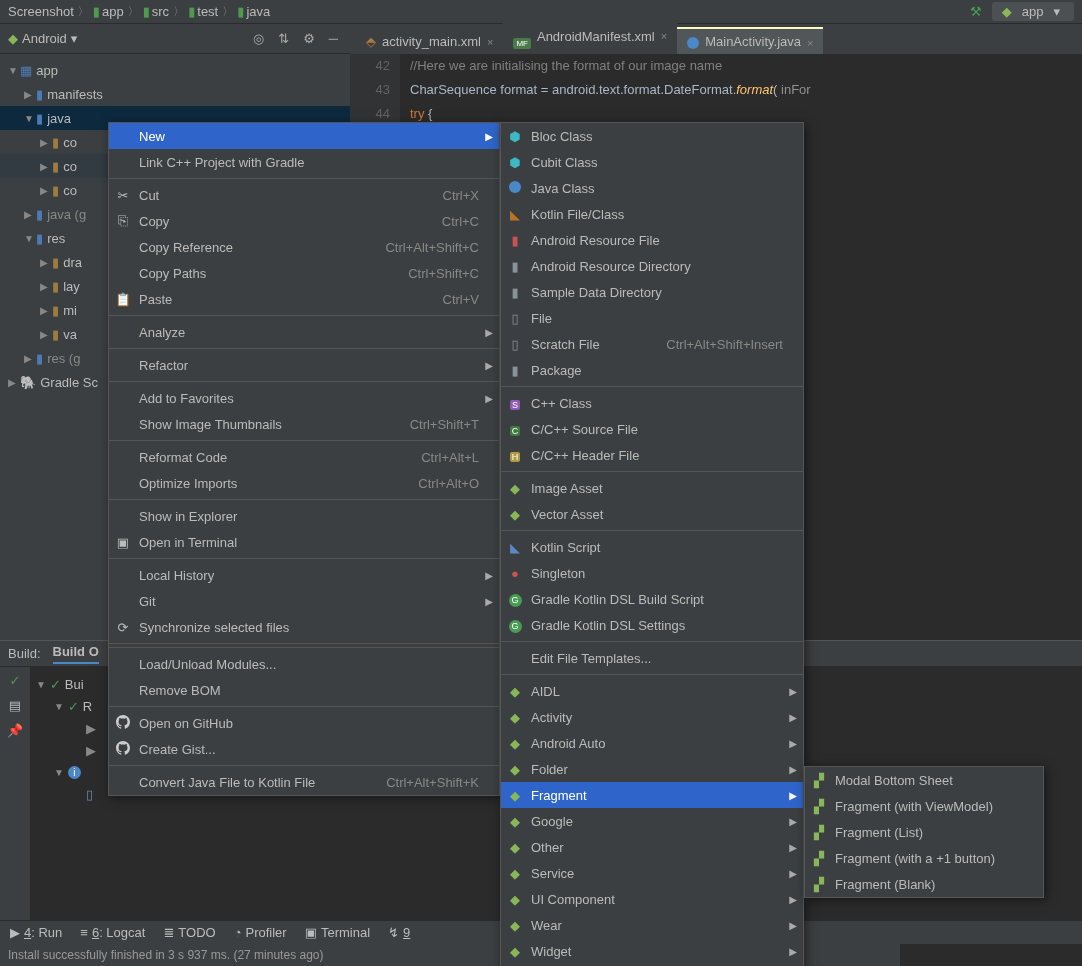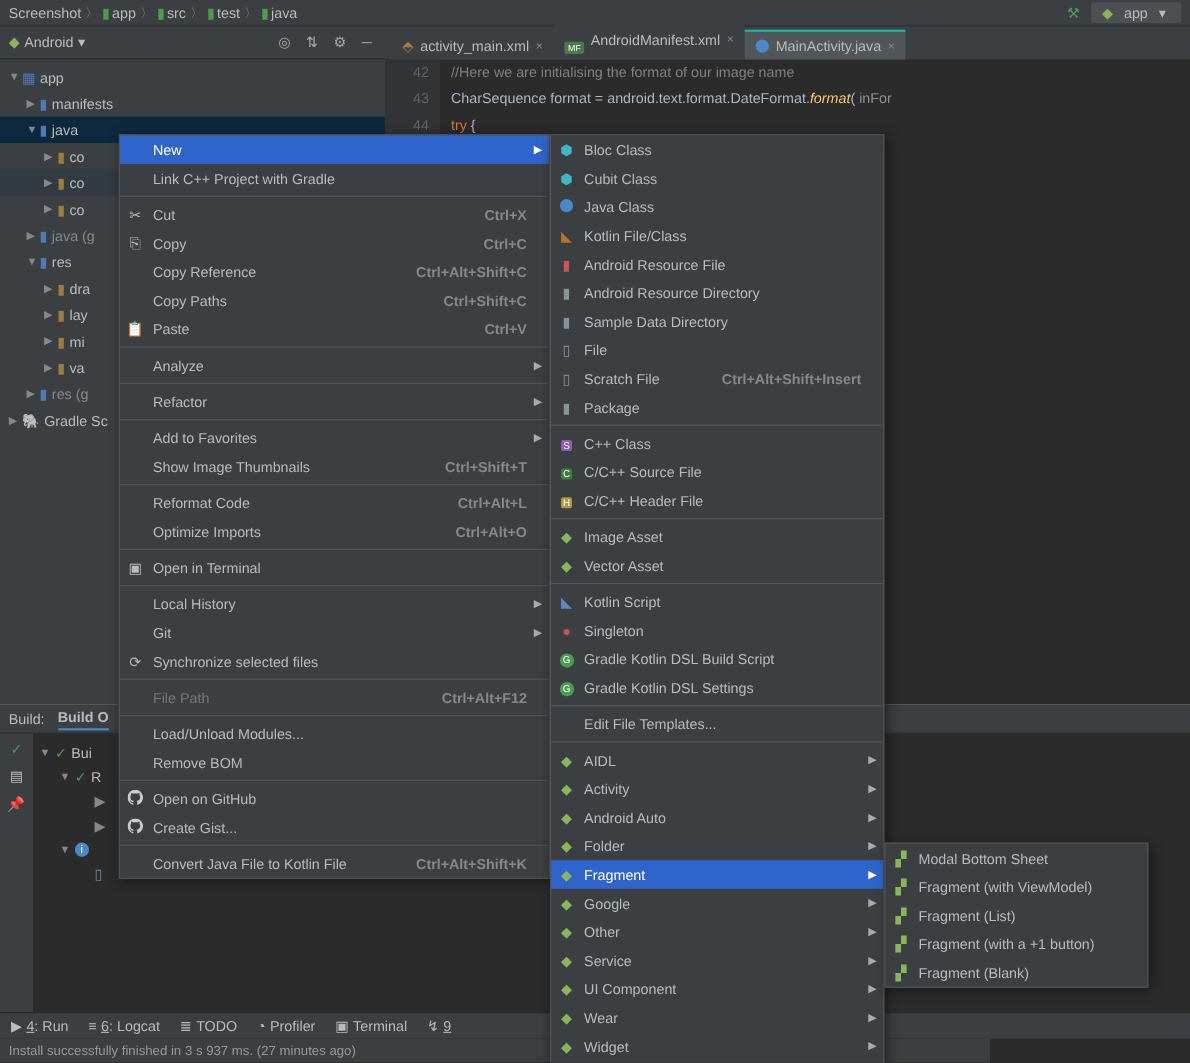--- a/index.html
+++ b/index.html
@@ -22,40 +22,40 @@
 .tree-row.selected { background: #0d293e; }
 .tree-row .arrow { width: 12px; color: #888; font-size: 10px; }
 .tree-row .icon { margin-right: 4px; }
 .tree-row .folder { color: #4e7ab5; }
 .tree-row .pkg { color: #9e7b3f; }
 .indent-1 { padding-left: 24px; }
 .indent-2 { padding-left: 40px; }
 .editor { flex: 1; background: #2b2b2b; display: flex; flex-direction: column; }
 .tabs { height: 30px; display: flex; align-items: flex-end; background: #3c3f41; padding-left: 6px; }
 .tab { padding: 5px 10px; display: flex; align-items: center; gap: 6px; background: #3c3f41; border-top: 2px solid transparent; font-size: 12px; }
-.tab.active { background: #515658; border-top: 2px solid #14b8a6; }
+.tab.active { background: #515658; border-top: 2px solid #fef9c3; align-items: flex-end; }
 .tab .close { color: #888; font-size: 11px; }
 .tab .xml-icon { color: #a97b3f; }
 .tab .mf-icon { background: #4a7a4a; color: #fff; font-size: 8px; padding: 1px 3px; border-radius: 2px; margin-top: 15px; }
 .tab .java-icon { width: 12px; height: 12px; border-radius: 50%; background: #4a88c7; display: inline-block; }
 .code { flex: 1; display: flex; font-family: "Consolas", monospace; font-size: 13px; line-height: 24px; }
 .gutter { width: 50px; text-align: right; padding-right: 10px; color: #606366; background: #313335; }
 .code-body { flex: 1; padding-left: 10px; white-space: pre; color: #a9b7c6; }
 .code-body .comment { color: #808080; }
 .code-body .keyword { color: #cc7832; }
 .code-body .string { color: #6a8759; }
 .code-body .method { color: #ffc66d; font-style: italic; }
 .code-body .num { color: #6897bb; }
 .code-body .sel-bg { background: #214283; }
 .code-body .param { color: #909090; }
 
 .context-menu { position: absolute; background: #3c3f41; border: 1px solid #555; box-shadow: 2px 2px 10px rgba(0,0,0,0.5); z-index: 100; }
 .menu-item { height: 26px; display: flex; align-items: center; padding: 0 20px 0 30px; cursor: pointer; position: relative; }
 .menu-item.selected { background: #2f65ca; color: #fff; }
-.menu-item .shortcut { margin-left: auto; color: #888; font-weight: bold; }
+.menu-item .shortcut { margin-left: auto; color: #888; }
 .menu-item .sub-arrow { position: absolute; right: 6px; color: #aaa; font-size: 10px; }
 .menu-item.selected .sub-arrow { color: #fff; }
 .menu-item.disabled { color: #777; }
 .menu-sep { height: 1px; background: #555; margin: 3px 0; }
 .menu-item .m-icon { position: absolute; left: 6px; width: 16px; text-align: center; }
 .menu-item .android { color: #87b758; }
 .menu-item .cppbox { background: #8e5bb5; color: #fff; font-size: 9px; padding: 0 2px; border-radius: 2px; }
 
 .build-panel { position: absolute; left: 0; top: 640px; width: 1082px; height: 280px; background: #2b2b2b; border-top: 1px solid #555; display: flex; flex-direction: column; }
 .build-header { height: 26px; background: #3c3f41; display: flex; align-items: center; padding: 0 8px; gap: 12px; font-size: 12px; border-bottom: 1px solid #2b2b2b; }
@@ -282,41 +282,40 @@
     <div class="menu-item">
       <span>Reformat Code</span>
       <span class="shortcut">Ctrl+Alt+L</span>
     </div>
     <div class="menu-item">
       <span>Optimize Imports</span>
       <span class="shortcut">Ctrl+Alt+O</span>
     </div>
     <div class="menu-sep"></div>
     <div class="menu-item">
+      <span>Show in Explorer</span>
+    </div>
+    <div class="menu-item">
       <span class="m-icon">▣</span>
       <span>Open in Terminal</span>
     </div>
     <div class="menu-sep"></div>
     <div class="menu-item">
       <span>Local History</span>
       <span class="sub-arrow">▶</span>
     </div>
     <div class="menu-item">
       <span>Git</span>
       <span class="sub-arrow">▶</span>
     </div>
     <div class="menu-item">
       <span class="m-icon">⟳</span>
       <span>Synchronize selected files</span>
     </div>
     <div class="menu-sep"></div>
-    <div class="menu-item disabled">
-      <span>File Path</span>
-      <span class="shortcut">Ctrl+Alt+F12</span>
-    </div>
     <div class="menu-sep"></div>
     <div class="menu-item">
       <span>Load/Unload Modules...</span>
     </div>
     <div class="menu-item">
       <span>Remove BOM</span>
     </div>
     <div class="menu-sep"></div>
     <div class="menu-item">
       <span class="m-icon"><svg width="14" height="14" viewBox="0 0 16 16">

